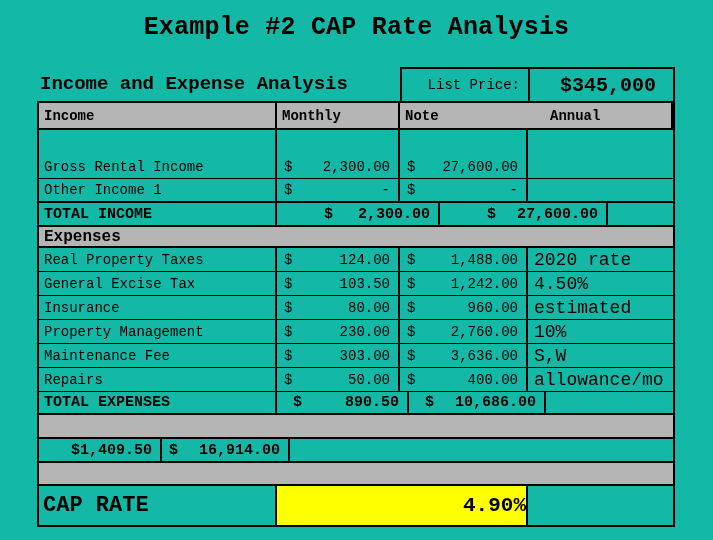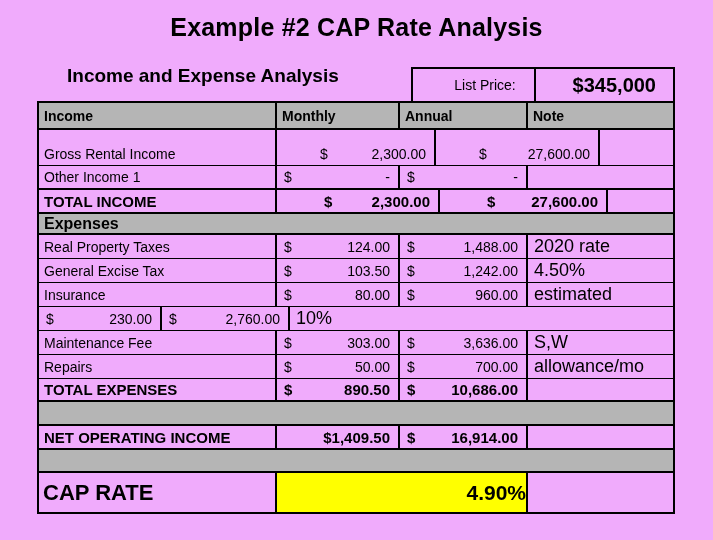--- a/index.html
+++ b/index.html
@@ -1,29 +1,29 @@
 <!DOCTYPE html>
 <html><head>
 <meta charset="utf-8">
 <style>
   html,body { margin:0; padding:0; background:#fff; }
   .page {
-    position:relative; width:713px; height:540px; background:#f0abfc;
-    font-family:Liberation Sans, sans-serif; color:#000; overflow:hidden;
+    position:relative; width:713px; height:540px; background:#14b8a6;
+    font-family:Liberation Mono, monospace; color:#000; overflow:hidden;
   }
   .title {
     position:absolute; top:13px; left:0; width:100%; text-align:center;
     font-size:25px; font-weight:bold; letter-spacing:0.2px;
   }
   
   .toprow { position:absolute; left:37px; top:67px; width:638px; height:34px; display:flex; box-sizing:border-box; }
   .toprow * { box-sizing:border-box; }
-  .iea-title { width:363px; display:flex; align-items:flex-end; font-size:19px; font-weight:bold; padding:0 0 14px 3px;margin-left:27px; }
+  .iea-title { width:363px; display:flex; align-items:flex-end; font-size:19px; font-weight:bold; padding:0 0 6px 3px; }
   .lp-label { width:128px; border:2px solid #000; border-right:none; border-bottom:none;
-    display:flex; align-items:center; justify-content:flex-end; padding-right:18px; font-size:14px; }
+    display:flex; align-items:center; justify-content:flex-end; padding-right:8px; font-size:14px; }
   .lp-value { width:147px; border:2px solid #000; border-bottom:none;
     display:flex; align-items:center; justify-content:flex-end; padding-right:17px; font-size:20px; font-weight:bold; }
   
   .sheet { position:absolute; left:37px; top:101px; width:638px; border:2px solid #000; box-sizing:border-box; }
   .sheet * { box-sizing:border-box; }
   .row { display:flex; width:100%; }
   .c1 { flex:0 0 238px; }
   .c2 { flex:0 0 123px; }
   .c3 { flex:0 0 128px; }
   .c4 { flex:1 1 auto; }
@@ -31,29 +31,29 @@
   .vline { border-right:2px solid #000; }
   .lab { padding-left:5px; font-size:14px; }
   .money { justify-content:space-between; padding:0 8px 0 7px; font-size:14px; }
   .money-right { justify-content:flex-end; padding:0 8px; font-size:14px; }
   .note { padding-left:6px; font-size:18px; }
   .gray { background:#b5b5b5; }
   .bb1 { border-bottom:1px solid #000; }
   .bb2 { border-bottom:2px solid #000; }
   .r-colhead { height:27px; }
   .r-colhead .cell { font-size:14px; font-weight:bold; }
-  .r-gross { height:36px;gap:36px; }
+  .r-gross { height:49px; }
   .r-gross .cell { align-items:flex-end; }
   .r-gross .cell { padding-bottom:3px; }
   .r-std { height:24px; }
   .r-total { height:24px;gap:40px; }
   .r-total .cell { font-size:15px; font-weight:bold; }
   .r-exphead { height:21px; }
   .r-exphead .cell { font-size:16px; font-weight:bold; padding-left:5px; }
-  .r-texp { height:23px; }
+  .r-texp { height:23px;gap:9px; }
   .r-texp .cell { font-size:15px; font-weight:bold; }
   .r-spacer { height:24px; }
   .r-spacer2 { height:23px; }
   .r-noi { height:24px; }
   .r-noi .cell { font-size:15px; font-weight:bold; }
   .r-cap { height:39px; }
   .cap-label { font-size:22px; font-weight:bold; padding-left:4px; }
   .cap-value { background:#ffff00; flex:0 0 251px; justify-content:flex-end; 
     font-size:21px; font-weight:bold; border-right:2px solid #000; }
 </style>
@@ -68,22 +68,22 @@
     <div class="iea-title">Income and Expense Analysis</div>
     <div class="lp-label">List Price:</div>
     <div class="lp-value">$345,000</div>
   </div>
 
   <div class="sheet">
 
     <div class="row r-colhead gray bb2">
       <div class="cell c1 vline lab">Income</div>
       <div class="cell c2 vline lab">Monthly</div>
+      <div class="cell c4 lab">Note</div>
       <div class="cell c3 vline lab">Annual</div>
-      <div class="cell c4 lab">Note</div>
     </div>
 
     <div class="row r-gross bb1">
       <div class="cell c1 vline lab">Gross Rental Income</div>
       <div class="cell c2 vline money">
         <span>$</span>
         <span>2,300.00</span>
       </div>
       <div class="cell c3 vline money">
         <span>$</span>
@@ -155,20 +155,21 @@
         <span>80.00</span>
       </div>
       <div class="cell c3 vline money">
         <span>$</span>
         <span>960.00</span>
       </div>
       <div class="cell c4 note">estimated</div>
     </div>
 
     <div class="row r-std bb1">
+      <div class="cell c1 vline lab">Property Management</div>
       <div class="cell c2 vline money">
         <span>$</span>
         <span>230.00</span>
       </div>
       <div class="cell c3 vline money">
         <span>$</span>
         <span>2,760.00</span>
       </div>
       <div class="cell c4 note">10%</div>
     </div>
@@ -187,42 +188,41 @@
     </div>
 
     <div class="row r-std bb1">
       <div class="cell c1 vline lab">Repairs</div>
       <div class="cell c2 vline money">
         <span>$</span>
         <span>50.00</span>
       </div>
       <div class="cell c3 vline money">
         <span>$</span>
-        <span>700.00</span>
+        <span>400.00</span>
       </div>
       <div class="cell c4 note">allowance/mo</div>
     </div>
 
     <div class="row r-texp bb2">
       <div class="cell c1 vline lab">TOTAL EXPENSES</div>
       <div class="cell c2 vline money">
         <span>$</span>
         <span>890.50</span>
       </div>
       <div class="cell c3 vline money">
         <span>$</span>
         <span>10,686.00</span>
       </div>
       <div class="cell c4 note"></div>
     </div>
 
     <div class="row r-spacer gray bb2"></div>
 
     <div class="row r-noi bb2">
-      <div class="cell c1 vline lab">NET OPERATING INCOME</div>
       <div class="cell c2 vline money-right">$1,409.50</div>
       <div class="cell c3 vline money">
         <span>$</span>
         <span>16,914.00</span>
       </div>
       <div class="cell c4 note"></div>
     </div>
 
     <div class="row r-spacer2 gray bb2"></div>
 

